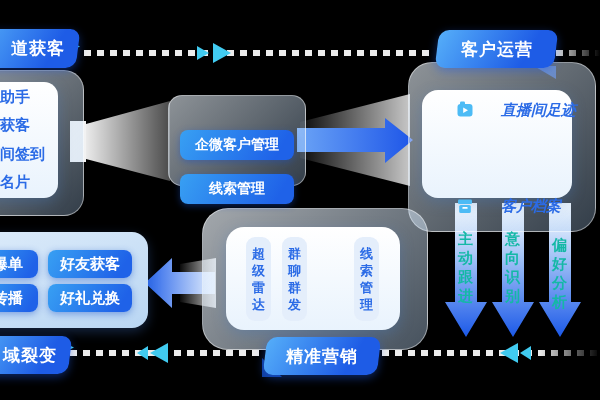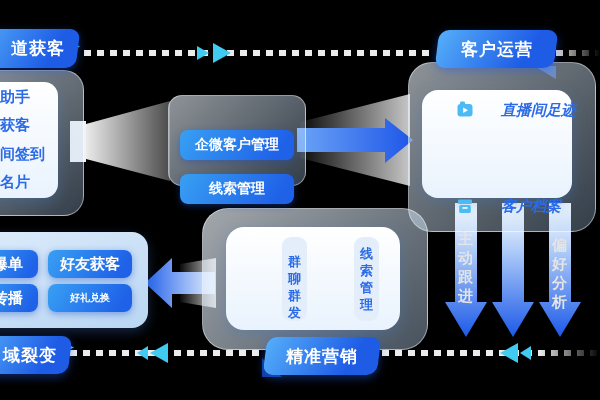--- a/index.html
+++ b/index.html
@@ -27,21 +27,21 @@
             color:#fff;font-weight:bold;white-space:nowrap;
             box-shadow:0 2px 7px rgba(25,80,200,0.45);}
   
   .item-label{color:#2b6be6;font-size:15px;font-weight:bold;white-space:nowrap;z-index:4;}
   
   .pill{background:#e4eefb;border-radius:9px;z-index:4;display:flex;align-items:center;justify-content:center;}
   .pill>span{width:14px;word-break:break-all;line-height:17px;text-align:center;
              color:#2b6be6;font-size:13px;font-weight:bold;}
   
   .flow-label{z-index:5;width:17px;word-break:break-all;line-height:19px;text-align:center;
-              color:#e5e5e5;font-size:15px;font-weight:bold;}
+              color:#14b8a6;font-size:15px;font-weight:bold;}
   .icon{display:inline-flex;width:20px;height:20px;}
   .ops-row{display:flex;align-items:flex-end;gap:26px;position:absolute;left:33px;font-style:italic;}
 </style>
 </head>
 <body>
 
 <div id="stage">
 
   <svg id="flow-svg" width="600" height="400" viewBox="0 0 600 400">
     <defs>
@@ -157,36 +157,40 @@
           <rect x="7.3" y="11" width="5.4" height="1.8" rx="0.9" fill="#fff"></rect>
         </svg>
     </span>
     <span class="item-label">客户档案</span>
   </div>
   <div class="abs ribbon" style="left:437px;top:30px;width:119px;height:38px;">
     <span>客户运营</span>
   </div>
 
   <div class="abs flow-label" style="left:457px;top:229px;">主动跟进</div>
+  <div class="abs flow-label" style="left:504px;top:229px;">意向识别</div>
   <div class="abs flow-label" style="left:551px;top:235px;">偏好分析</div>
 
   <div class="abs glass" style="left:202px;top:208px;width:226px;height:142px;border-radius:26px;background:linear-gradient(135deg,rgba(240,247,254,0.68),rgba(185,215,246,0.38));"></div>
   <div class="abs white-panel" style="left:226px;top:227px;width:174px;height:103px;border-radius:18px;"></div>
-  <div class="abs pill" style="left:282px;top:237px;width:25px;height:84px;align-items:flex-end;">
+  <div class="abs pill" style="left:246px;top:237px;width:25px;height:84px;">
+      <span>超级雷达</span>
+    </div>
+  <div class="abs pill" style="left:282px;top:237px;width:25px;height:84px;">
       <span>群聊群发</span>
     </div>
   <div class="abs pill" style="left:354px;top:237px;width:25px;height:84px;">
       <span>线索管理</span>
     </div>
   <div class="abs ribbon" style="left:265px;top:337px;width:114px;height:38px;">
     <span>精准营销</span>
   </div>
 
   <div class="abs" style="left:-28px;top:232px;width:176px;height:96px;border-radius:16px;z-index:2;background:linear-gradient(160deg,#dcebfa,#b9d6f3);box-shadow:0 4px 12px rgba(60,110,190,0.35);"></div>
   <div class="abs blue-btn" style="left:-22px;top:250px;width:60px;height:28px;font-size:15px;">爆单</div>
   <div class="abs blue-btn" style="left:48px;top:250px;width:84px;height:28px;font-size:15px;">好友获客</div>
   <div class="abs blue-btn" style="left:-22px;top:284px;width:60px;height:28px;font-size:15px;">传播</div>
-  <div class="abs blue-btn" style="left:48px;top:284px;width:84px;height:28px;font-size:10px;">好礼兑换</div>
+  <div class="abs blue-btn" style="left:48px;top:284px;width:84px;height:28px;font-size:15px;">好礼兑换</div>
   <div class="abs ribbon cut" style="left:-30px;top:336px;width:100px;height:38px;">
     <span>域裂变</span>
   </div>
 
 </div>
 
 </body></html>

